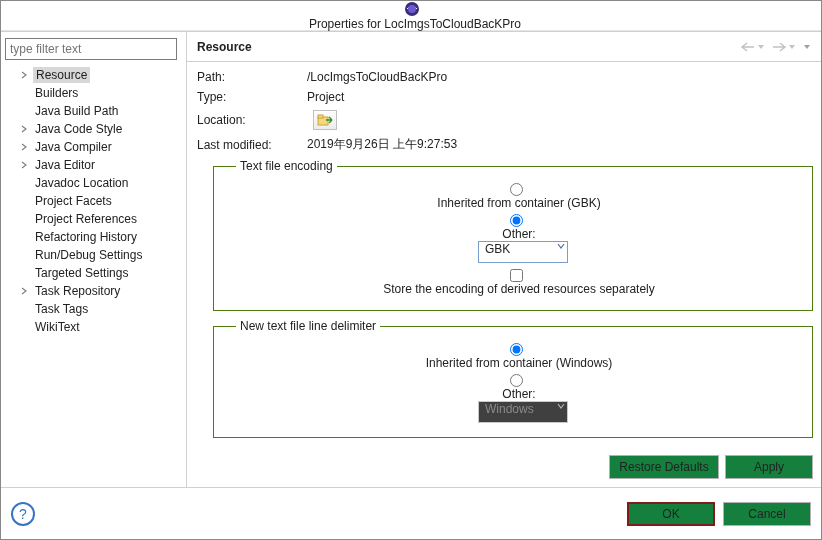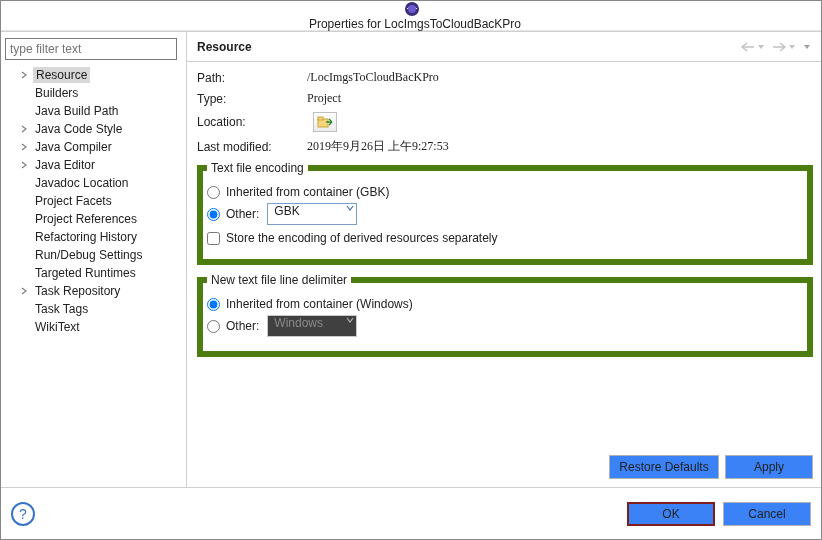--- a/index.html
+++ b/index.html
@@ -106,39 +106,40 @@
   .nav-arrow { width:16px; height:12px; }
   .nav-drop { width:8px; height:8px; margin-left:1px; }
 
   .form {
     padding: 8px 8px 8px 10px;
     flex:1;
     overflow:auto;
   }
   .row { display:flex; align-items:center; margin-bottom:6px; }
   .row .k { width:110px; }
-  .row .v { flex:1;font-family:Liberation Serif, serif; }
+  .row .v { flex:1; }
   .locate-btn {
     width:24px; height:20px;
     border:1px solid #c0c0c0;
     background:linear-gradient(#fefefe,#ececec);
     display:flex; align-items:center; justify-content:center;
     cursor:pointer;
     margin-left:6px;
   }
 
   fieldset {
-    border:6px solid #4d7c0f;
-    margin: 6px 0 8px 0;
-    padding: 6px 10px 10px 4px;
+    border:1px solid #4d7c0f;
+    margin: 6px 0 8px 16px;
+    padding: 6px 10px 10px 22px;
   }
   legend { padding:0 4px; font-size:12px; }
   .radio-row {
     display:flex; align-items:center;
     margin: 4px 0;
+    flex-direction: column;
   }
   .radio-row input[type=radio], .radio-row input[type=checkbox] {
     margin: 0 6px 0 0;
     width:13px; height:13px;
   }
   .combo {
     border:1px solid #7a9ecb;
     height:22px;
     width:90px;
     display:flex; align-items:flex-start; justify-content:space-between;
@@ -153,21 +154,21 @@
   }
 
   .bottom-actions {
     display:flex; justify-content:flex-end;
     padding: 0 8px 8px 0;
     gap:6px;
   }
   .btn {
     min-width:88px; height:24px;
     border:1px solid #b2b2b2;
-    background:#3b82f6;
+    background:#15803d;
     display:flex; align-items:center; justify-content:center;
     cursor:pointer;
     font-size:12px;
   }
   .btn.primary { border:2px solid #7f1d1d; }
 
   .footer {
     height: 52px;
     border-top:1px solid #d0d0d0;
     display:flex;
@@ -308,21 +309,21 @@
             </svg>
           </span>
           <span class="label">Run/Debug Settings</span>
         </div>
         <div class="tree-item">
           <span class="tw empty">
             <svg width="8" height="8" viewBox="0 0 8 8">
               <path d="M2 1 L6 4 L2 7" fill="none" stroke="#7a7a7a" stroke-width="1.1"></path>
             </svg>
           </span>
-          <span class="label">Targeted Runtimes</span>
+          <span class="label">Targeted Settings</span>
         </div>
         <div class="tree-item">
           <span class="tw">
             <svg width="8" height="8" viewBox="0 0 8 8">
               <path d="M2 1 L6 4 L2 7" fill="none" stroke="#7a7a7a" stroke-width="1.1"></path>
             </svg>
           </span>
           <span class="label">Task Repository</span>
         </div>
         <div class="tree-item">

